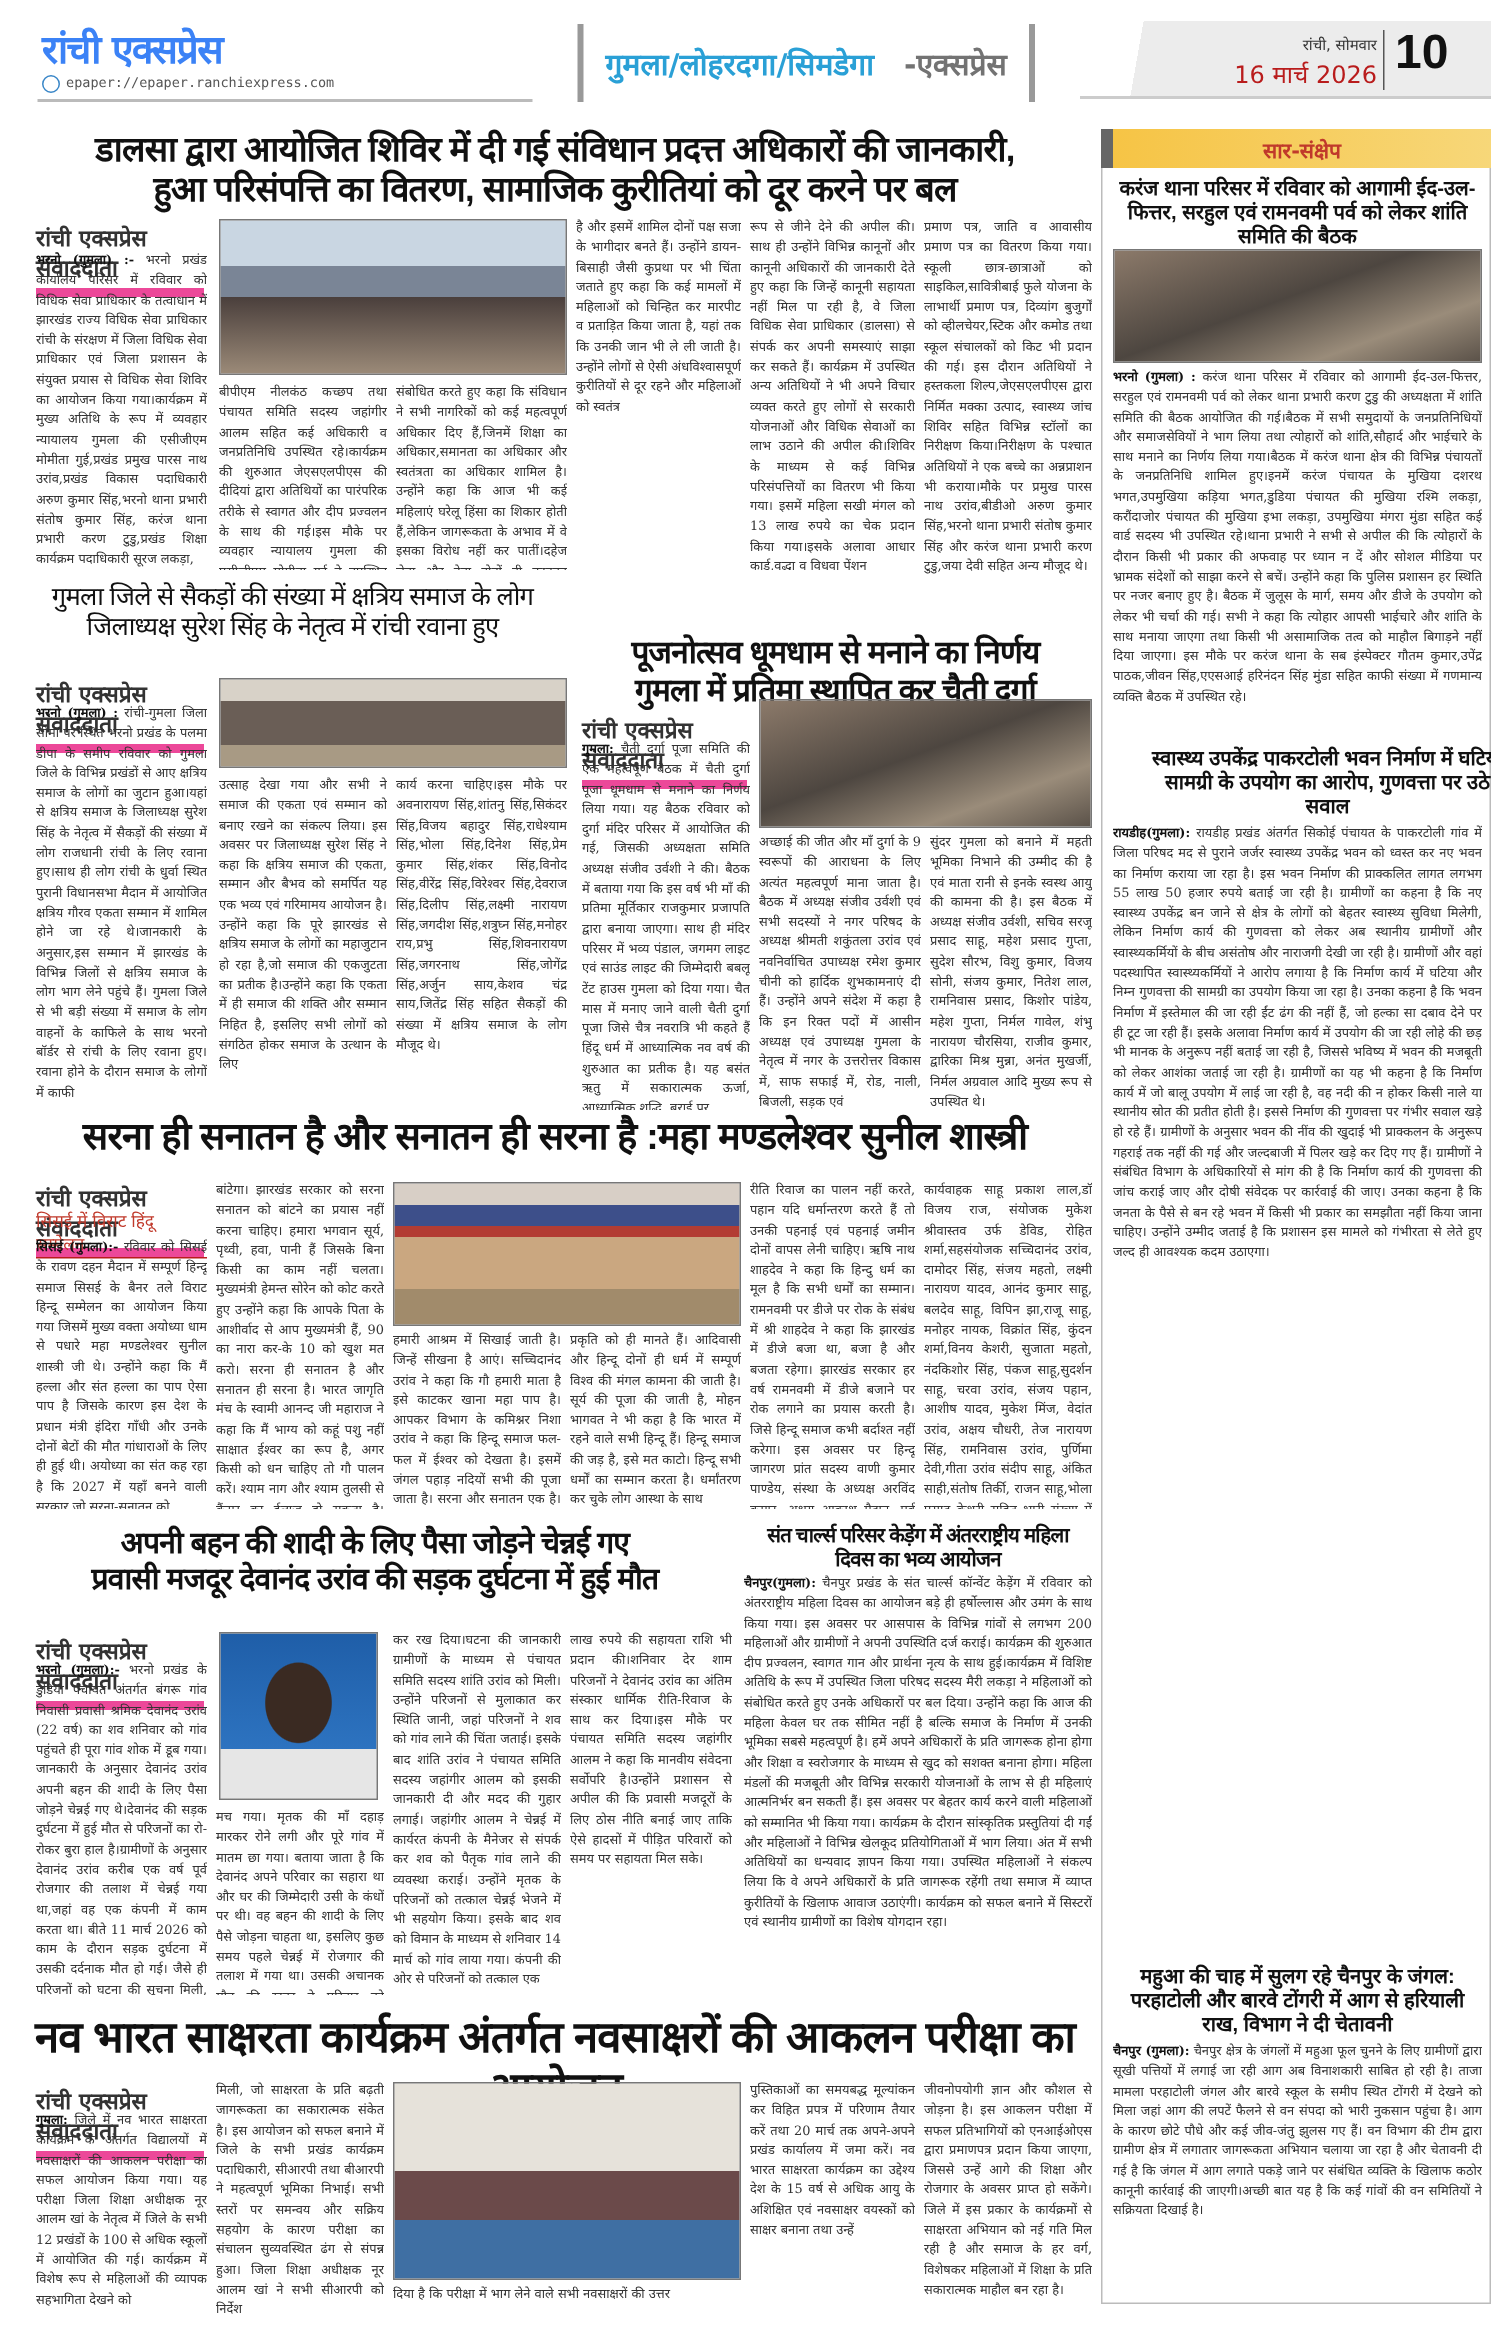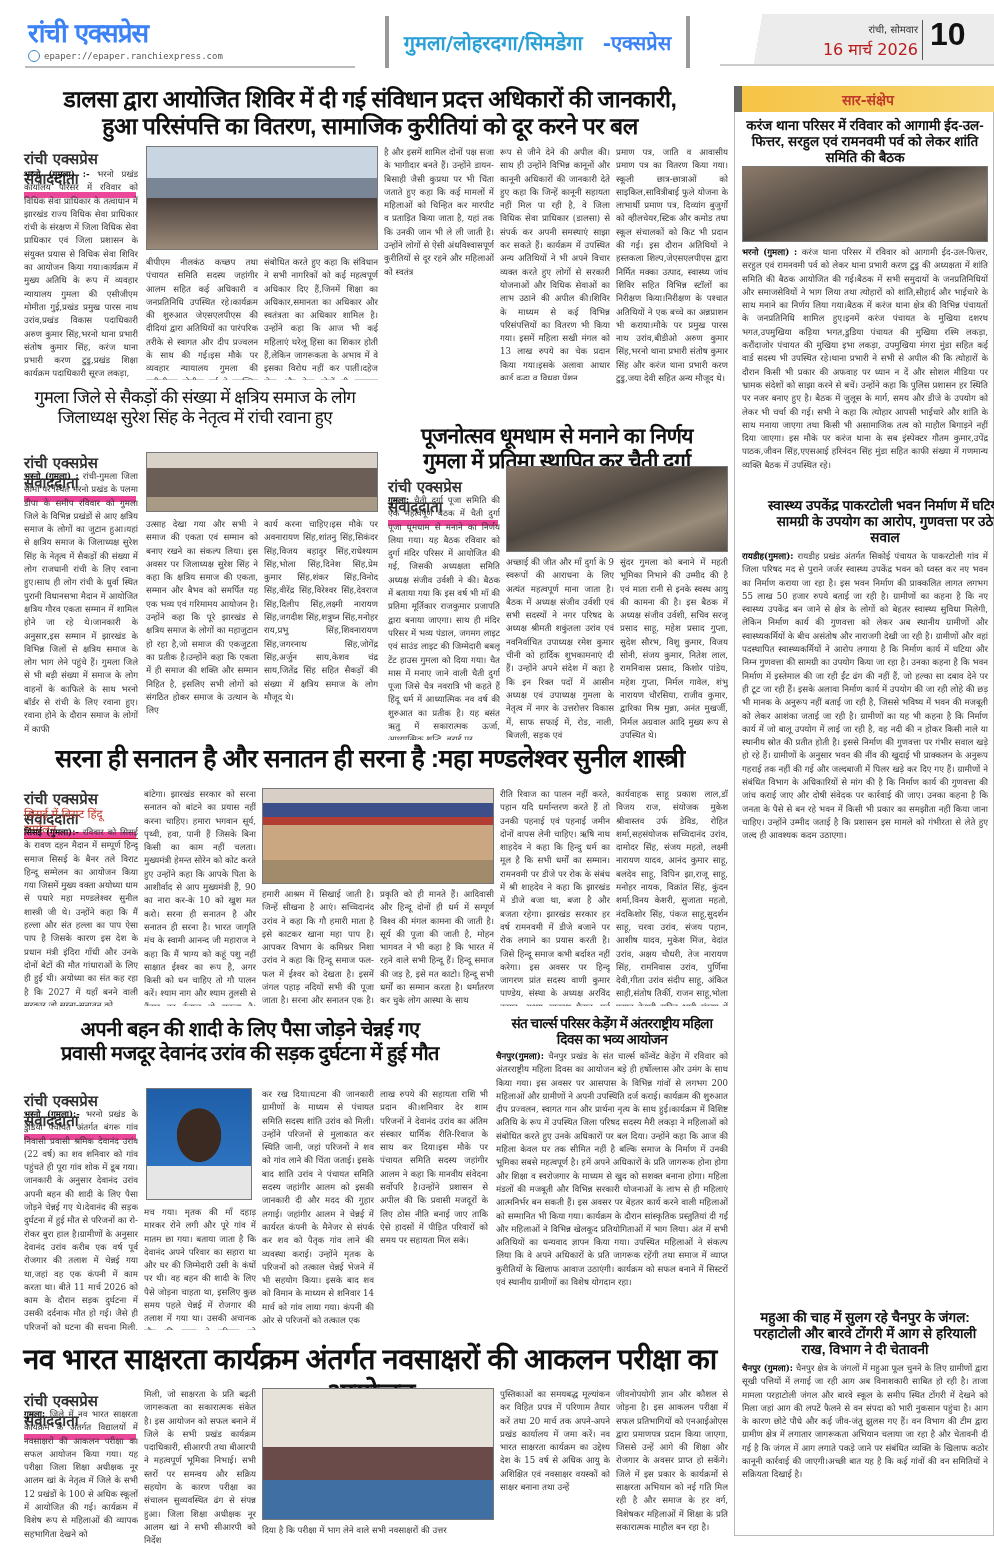--- a/index.html
+++ b/index.html
@@ -4,21 +4,21 @@
 <style>
   *{box-sizing:border-box;margin:0;padding:0}
   body{width:994px;height:1565px;background:#fff;font-family:"DejaVu Serif",serif;color:#222;overflow:hidden;position:relative}
   .abs{position:absolute}
   
   .logo{left:28px;top:14px;font-family:"DejaVu Sans",sans-serif;font-weight:bold;font-size:26px;color:#3b82f6;letter-spacing:-1px}
   .url{left:28px;top:50px;font-family:"DejaVu Sans Mono",monospace;font-size:9px;color:#555;display:flex;align-items:center;gap:4px}
   .url .gl{width:12px;height:12px;border-radius:50%;border:1.5px solid #3a87c8;display:inline-block}
   .mast-line{left:25px;top:66px;width:330px;height:2px;background:#bbb}
   .section{left:385px;top:16px;width:305px;height:52px;display:flex;align-items:center;justify-content:center;font-family:"DejaVu Sans",sans-serif;font-size:20px;font-weight:bold;color:#2aa0d6;border-left:4px solid #999;border-right:4px solid #999}
-  .section b{color:#3b82f6;margin-left:20px}
+  .section b{color:#737373;margin-left:20px}
   .datebox{left:720px;top:14px;width:274px;height:52px;background:linear-gradient(100deg,#fff 0 15%,#ececec 15%);border-bottom:2px solid #ccc}
   .place{right:76px;top:22px;font-family:"DejaVu Sans",sans-serif;font-size:10px;color:#333}
   .date{right:76px;top:38px;font-family:"DejaVu Sans",sans-serif;font-size:16px;color:#b91c1c}
   .pgdiv{left:922px;top:20px;width:1px;height:40px;background:#555}
   .pageno{left:930px;top:16px;font-family:"Liberation Sans",sans-serif;font-weight:bold;font-size:32px;color:#111}
   
   .hl{font-family:"Liberation Sans",sans-serif;font-weight:bold;color:#111;text-align:center;line-height:1.18;letter-spacing:-0.5px}
   .byline{font-family:"DejaVu Serif",serif;font-weight:bold;font-size:15px;color:#333;text-align:left;border-bottom:6px solid #ec4899;padding-bottom:4px}
   .body{font-size:8.6px;line-height:13.3px;color:#333;text-align:justify;overflow:hidden}
   .body b{color:#111}

